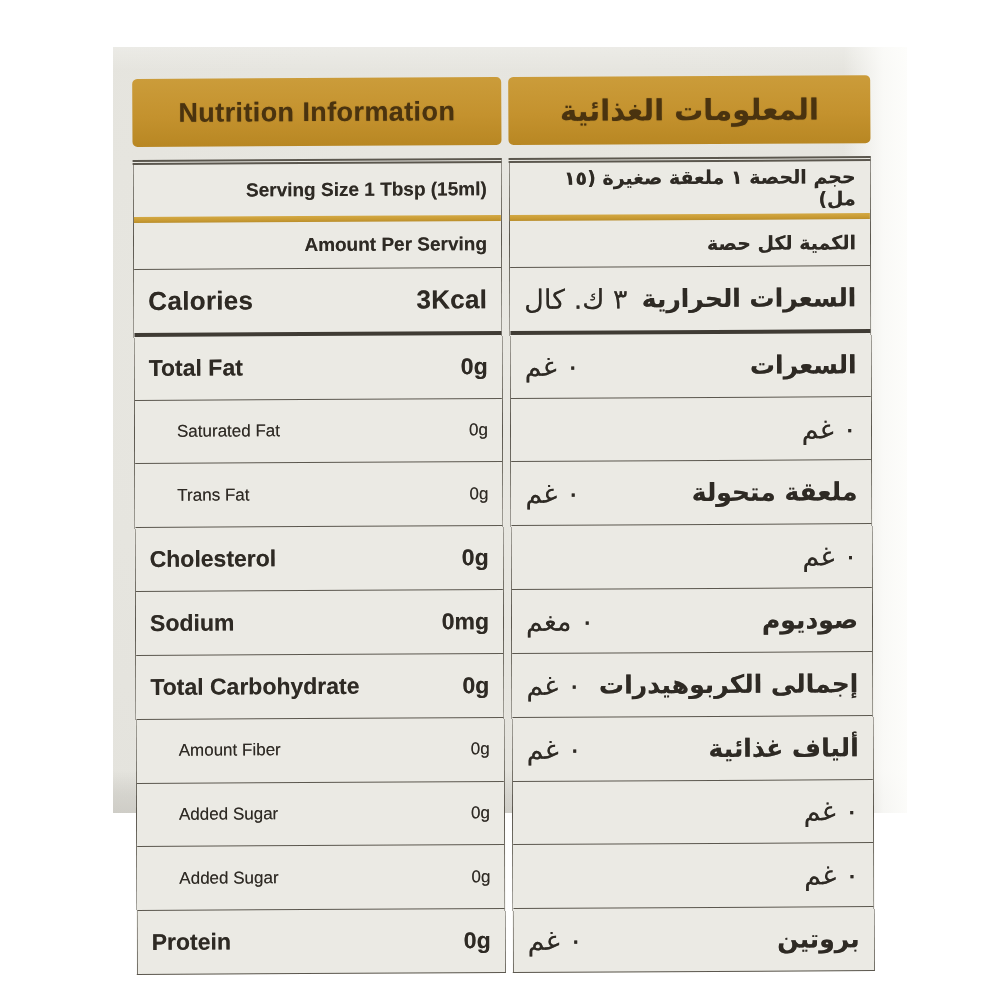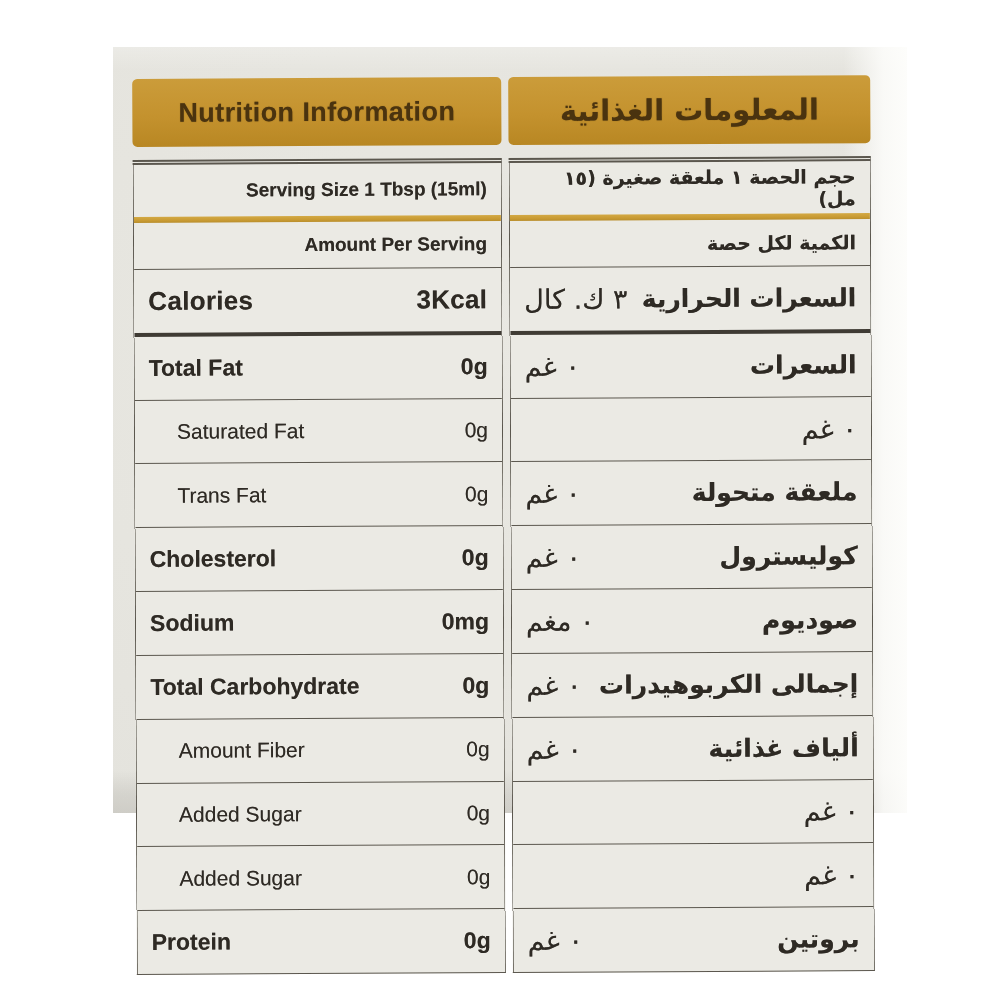--- a/index.html
+++ b/index.html
@@ -32,21 +32,21 @@
   .row-amount{height:46px;flex:none;border-bottom:1.7px solid var(--border);font-weight:700;}
   .panel-en .row-amount{justify-content:flex-end;font-size:19px;}
   .panel-ar .row-amount{justify-content:flex-start;font-size:19px;}
   .rows{flex:1;display:flex;flex-direction:column;}
   .rows .row{flex:1;border-bottom:1.7px solid var(--border);}
   .rows .row:last-child{border-bottom:none;}
   .rows .row.calories{border-bottom:4px solid var(--border-strong);}
   
   .panel-en .row.calories .label,.panel-en .row.calories .value{font-size:26px;font-weight:700;letter-spacing:.3px;}
   .panel-en .row.strong .label,.panel-en .row.strong .value{font-size:23px;font-weight:700;}
-  .panel-en .row.sub .label,.panel-en .row.sub .value{font-size:21px;font-weight:400;}
+  .panel-en .row.sub .label,.panel-en .row.sub .value{font-size:17px;font-weight:400;}
   .panel-en .row.sub .label{padding-left:28px;}
   
   .panel-ar .rows .label{font-size:25px;font-weight:700;}
   .panel-ar .rows .value{font-size:27px;font-weight:400;white-space:nowrap;}
 </style>
 </head>
 <body>
 
 <div class="canvas">
   <div class="photo">
@@ -151,21 +151,20 @@
               <div class="row strong">
                 <span class="value">٠ غم</span>
               </div>
 
               <div class="row strong">
                 <span class="label">ملعقة متحولة</span>
                 <span class="value">٠ غم</span>
               </div>
 
               <div class="row strong">
-                <span class="label">كوليسترول</span>
                 <span class="value">٠ غم</span>
               </div>
 
               <div class="row strong">
                 <span class="label">صوديوم</span>
                 <span class="value">٠ مغم</span>
               </div>
 
               <div class="row strong">
                 <span class="label">إجمالى الكربوهيدرات</span>

